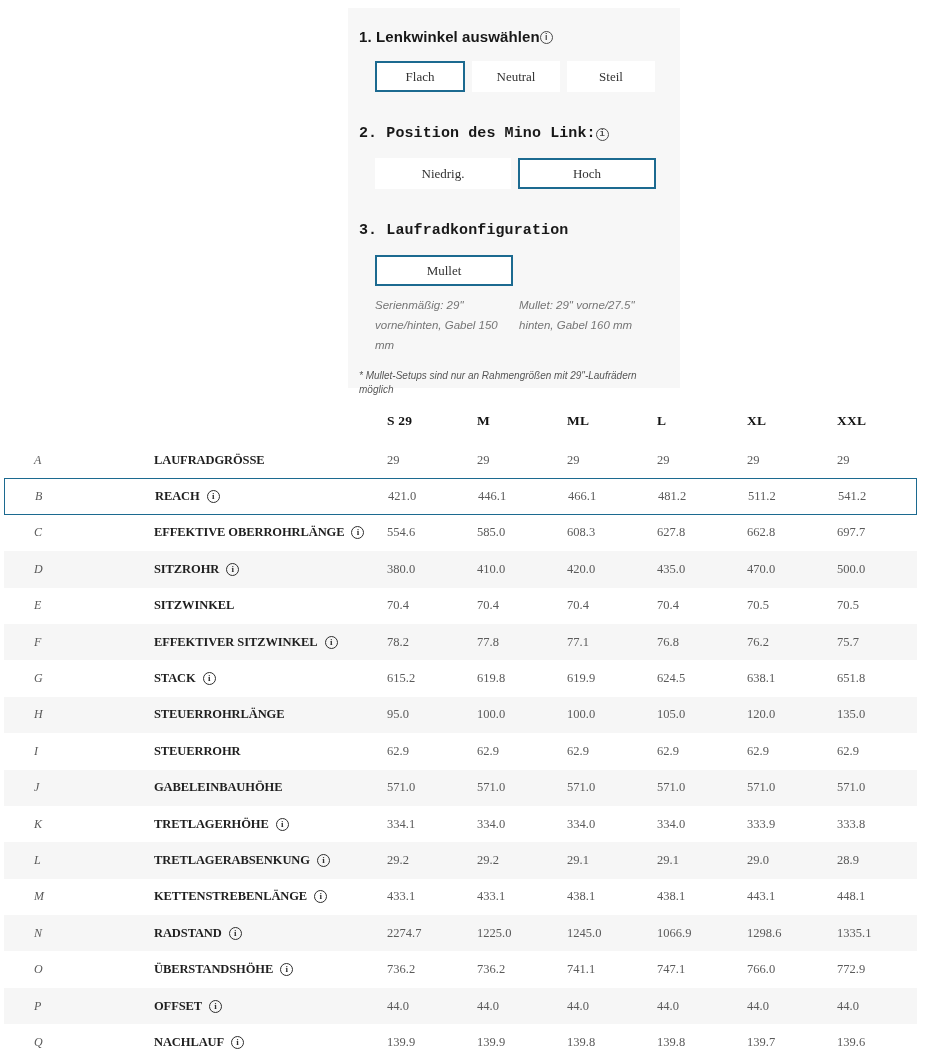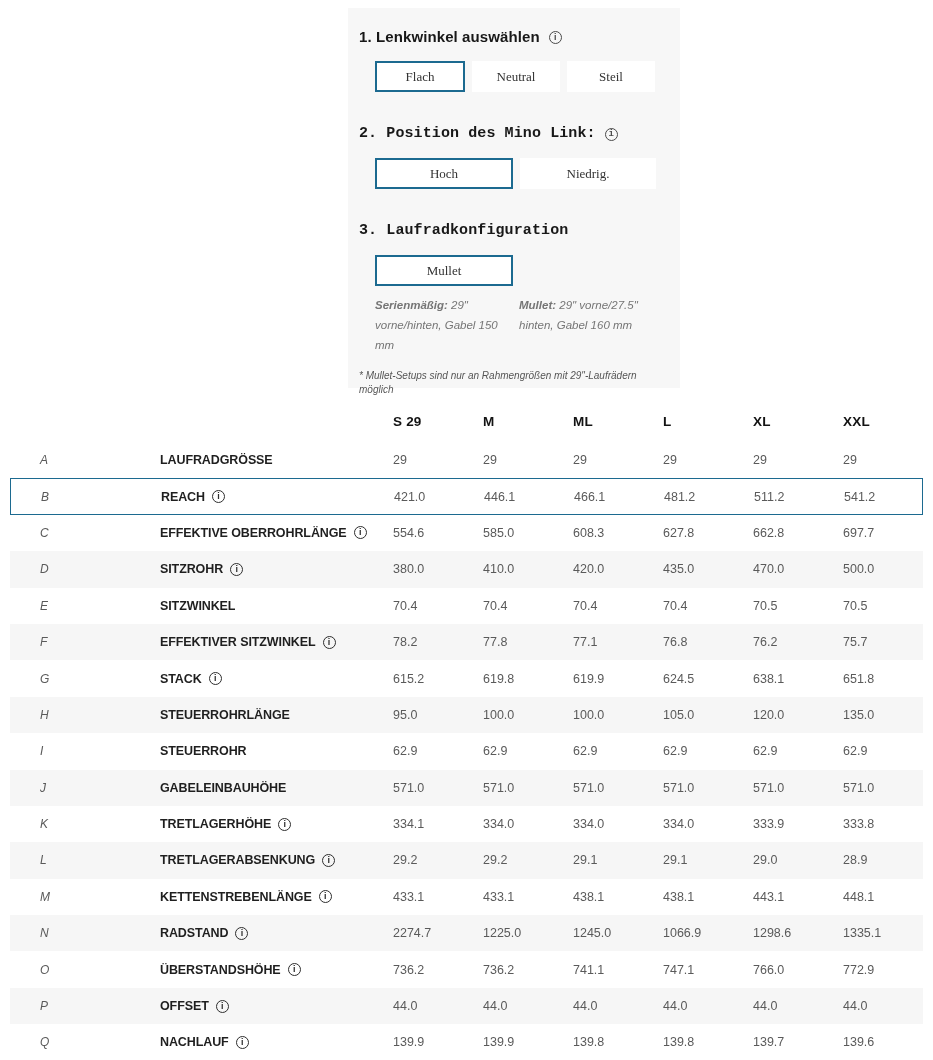--- a/index.html
+++ b/index.html
@@ -5,21 +5,21 @@
   * { margin:0; padding:0; box-sizing:border-box; }
   html,body { width:933px; height:1060px; background:#ffffff;
     font-family:"Liberation Sans", sans-serif; overflow:hidden; }
 
   
   .config-panel{
     position:absolute; left:348px; top:8px; width:332px; height:380px;
     background:#f7f7f7; padding:12px 12px 0 11px;
   }
   .section-title{
-    display:flex; align-items:center; gap:9px;
+    display:flex; align-items:center; gap:0;
     font-size:15px; font-weight:700; color:#181818; letter-spacing:.1px;
     line-height:18px; margin-top:8px;
   }
   .info-icon{
     display:inline-flex; align-items:center; justify-content:center;
     width:13px; height:13px; border:1px solid #4a4a4a; border-radius:50%;
     font-size:9px; font-weight:700; color:#4a4a4a; font-style:normal;
     flex:0 0 auto; line-height:1;
   }
   .btn-row{ display:flex; gap:7px; margin:15px 0 0 16px; }
@@ -28,29 +28,29 @@
     font-family:Liberation Serif, serif; font-size:13px; color:#333;
     cursor:pointer;
   }
   .opt-btn.selected{ border:2px solid #1c6a90; }
   .w90{width:90px} .w88{width:88px} .w136{width:136px} .w138{width:138px}
   .title-gap2{ margin-top:33px;font-family:Liberation Mono, monospace; }
   .desc-row{ display:flex; gap:8px; margin:9px 0 0 16px; }
   .desc{
     font-size:11.5px; font-style:italic; color:#757575; line-height:20px;
   }
-  .desc .lead{ font-weight:700; }
+  .desc .lead{ font-weight:400; }
   .desc.c1{ width:136px; } .desc.c2{ width:138px; }
   .footnote{
     margin-top:14px; font-size:10px; color:#555; line-height:14px;font-style:italic;
   }
 
   
   .geometry-table{
-    position:absolute; left:10px; top:400px; width:913px;
+    position:absolute; left:4px; top:400px; width:913px;font-family:Liberation Serif, serif;
   }
   .grid-row{
     display:grid;
     grid-template-columns:80px 273px 90px 90px 90px 90px 90px auto;
     align-items:center; padding-left:30px;
   }
   .thead{ height:42px; }
   .hcell{ font-size:13.5px; font-weight:700; color:#131313; letter-spacing:.2px; }
   .trow{ height:36.4px; background:#ffffff; }
   .trow.shaded{ background:#f6f6f6; }
@@ -76,22 +76,22 @@
     <button class="opt-btn w90 selected">Flach</button>
     <button class="opt-btn w88">Neutral</button>
     <button class="opt-btn w88">Steil</button>
   </div>
 
   <div class="section-title title-gap2">
     <span>2. Position des Mino Link:</span>
     <span class="info-icon">i</span>
   </div>
   <div class="btn-row">
+    <button class="opt-btn w136">Niedrig.</button>
     <button class="opt-btn w138 selected">Hoch</button>
-    <button class="opt-btn w136">Niedrig.</button>
   </div>
 
   <div class="section-title title-gap2">
     <span>3. Laufradkonfiguration</span>
   </div>
   <div class="btn-row">
     <button class="opt-btn w138 selected">Mullet</button>
   </div>
   <div class="desc-row">
     <div class="desc c1">

